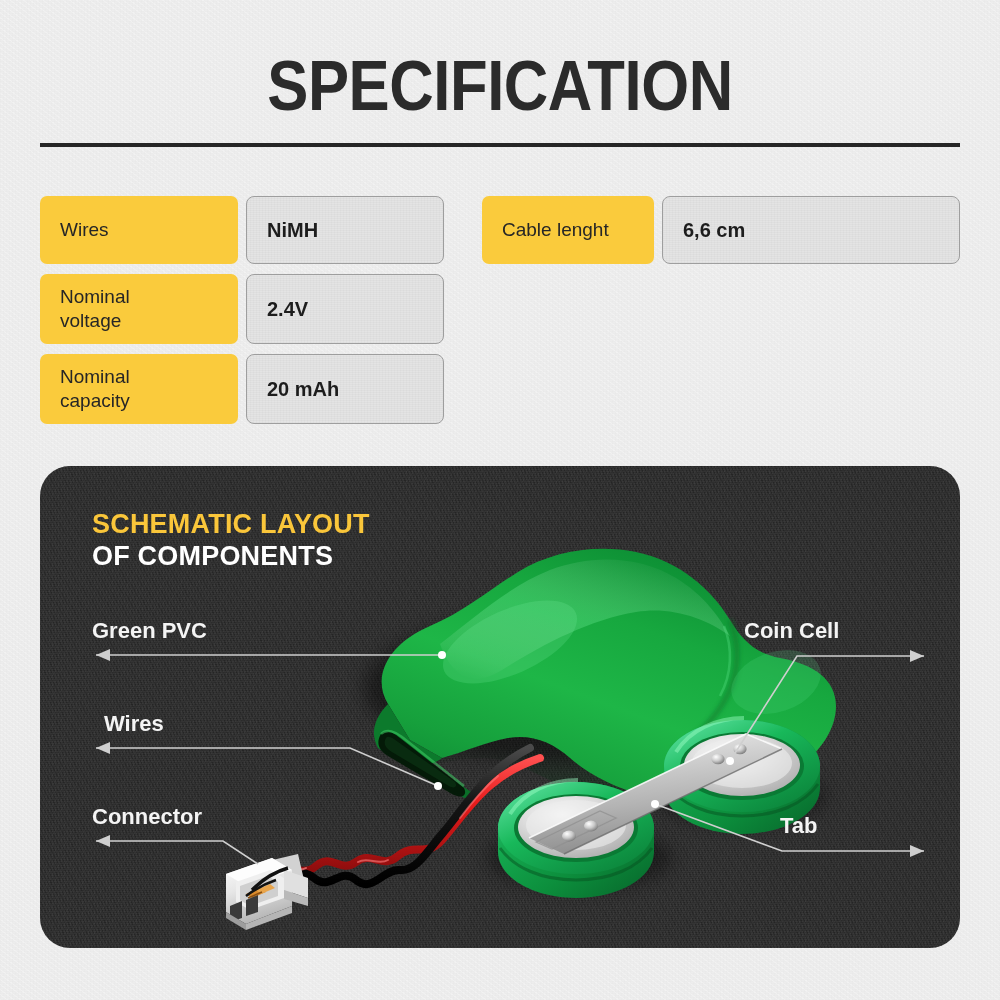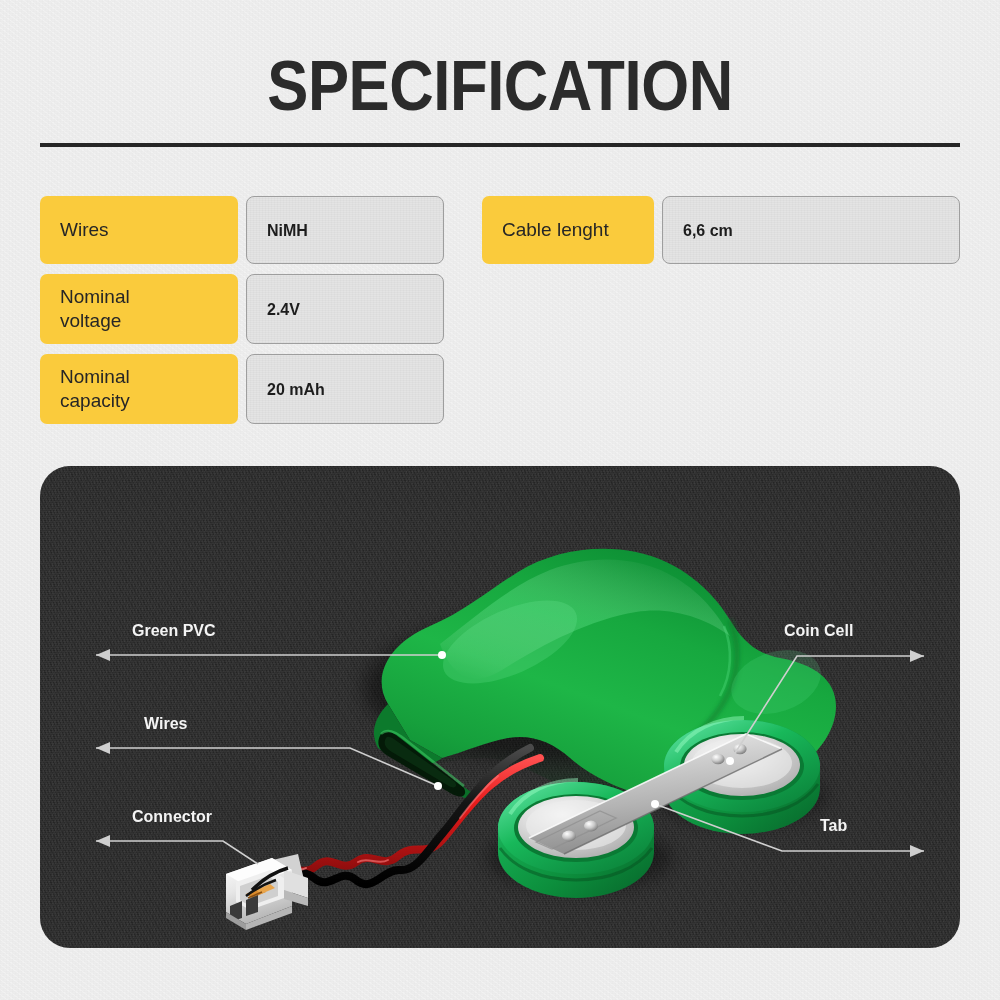--- a/index.html
+++ b/index.html
@@ -78,21 +78,21 @@
   .left  .spec-label { width: 198px; }
   .right .spec-label { width: 172px; }
 
   .spec-value {
     background: #e4e4e4;
     border: 1px solid #9e9e9e;
     border-radius: 8px;
     display: flex;
     align-items: center;
     padding: 4px 20px;
-    font-size: 16px;
+    font-size: 20px;
     line-height: 25px;
     font-weight: 700;
     color: #1d1d1d;
     flex: 1;
     margin-left: 8px;
     background-image:
       repeating-linear-gradient(0deg,  rgba(0,0,0,.022) 0 1px, transparent 1px 2px),
       repeating-linear-gradient(90deg, rgba(0,0,0,.02) 0 1px, transparent 1px 3px);
   }
 
@@ -139,27 +139,26 @@
     font-size: 27px;
     line-height: 32px;
     font-weight: 700;
     letter-spacing: .2px;
     color: #ffffff;
   }
 
   
   .callout {
     position: absolute;
-    font-size: 16px;
+    font-size: 22px;
     line-height: 22px;
     font-weight: 700;
     color: #f4f4f4;
     z-index: 7;
     white-space: nowrap;
-    margin-left: 40px;
   }
 
   
   .art, .leaders {
     position: absolute;
     inset: 0;
     width: 920px;
     height: 482px;
   }
   .leaders { z-index: 5; }
@@ -482,20 +481,24 @@
     </g>
 
     <g fill="#ffffff">
       <circle cx="402" cy="189" r="4"></circle>
       <circle cx="398" cy="320" r="4"></circle>
       <circle cx="690" cy="295" r="4"></circle>
       <circle cx="615" cy="338" r="4"></circle>
     </g>
   </svg>
 
+  <div class="panel-heading">
+    <div class="line1">SCHEMATIC LAYOUT</div>
+    <div class="line2">OF COMPONENTS</div>
+  </div>
 
   <div class="callout" style="left:52px;  top:154px;">Green PVC</div>
   <div class="callout" style="left:64px;  top:247px;">Wires</div>
   <div class="callout" style="left:52px;  top:340px;">Connector</div>
   <div class="callout" style="left:704px; top:154px;">Coin Cell</div>
   <div class="callout" style="left:740px; top:349px;">Tab</div>
 
   <div class="panel-noise"></div>
 </div>
 

